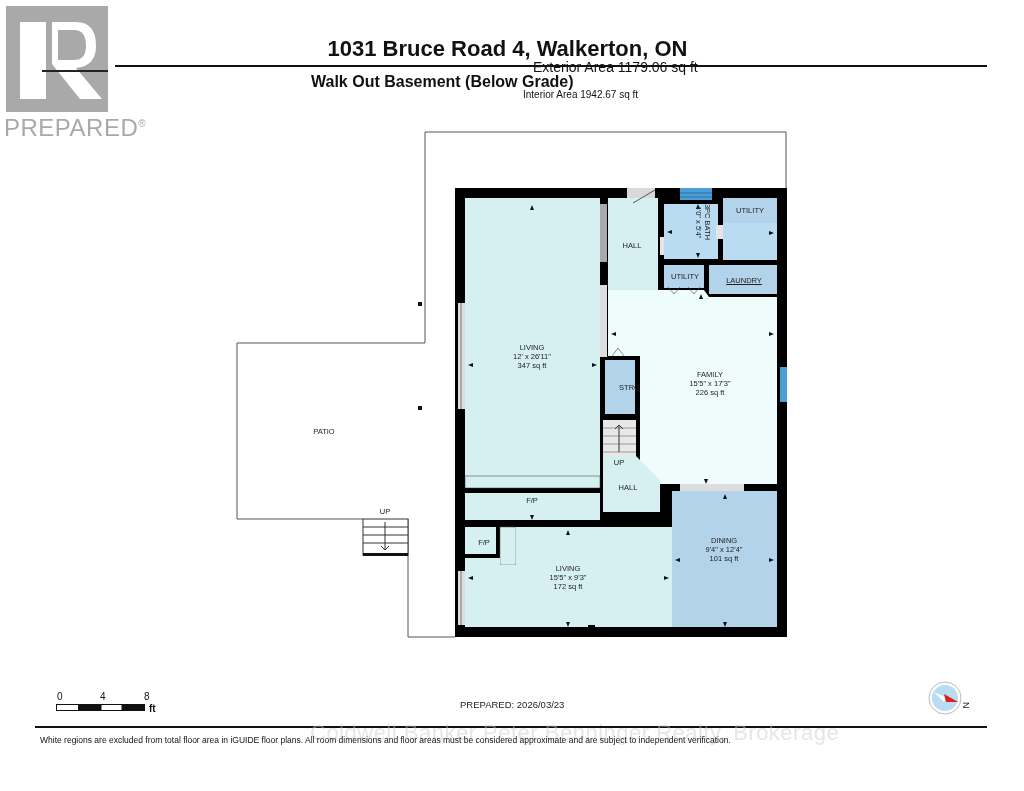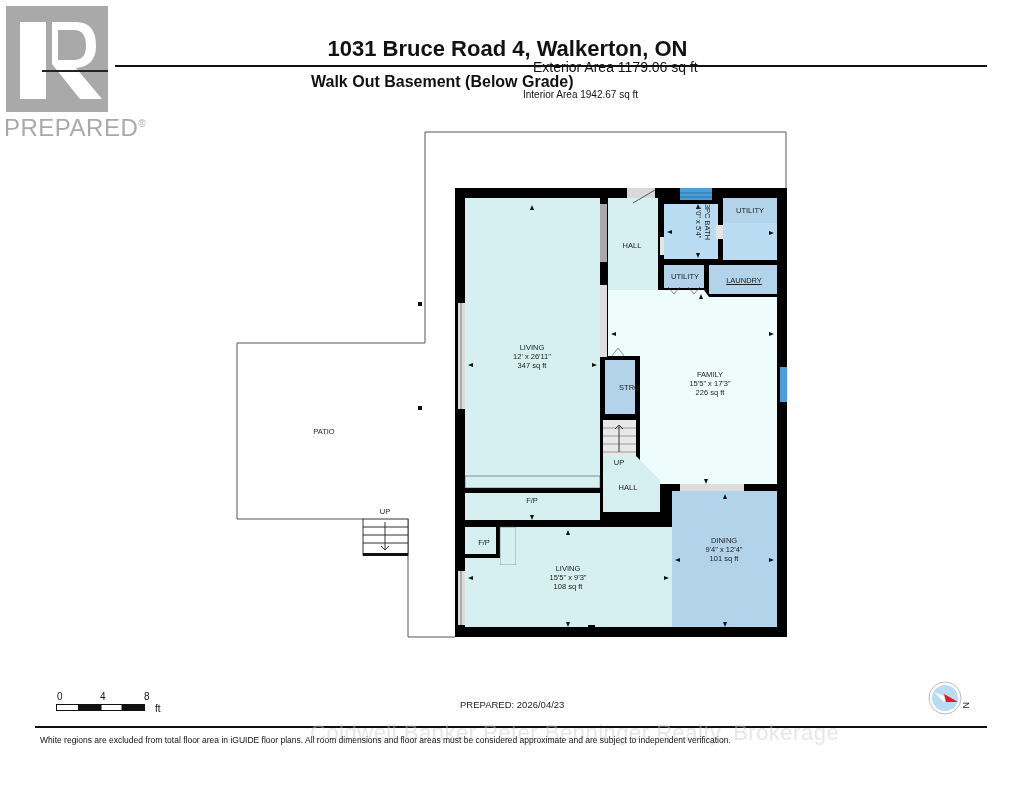--- a/index.html
+++ b/index.html
@@ -137,21 +137,21 @@
   <div>347 sq ft</div>
 </div>
 <div class="room-label" style="left:710px; top:370px;">
   <div>FAMILY</div>
   <div>15'5" x 17'3"</div>
   <div>226 sq ft</div>
 </div>
 <div class="room-label" style="left:568px; top:564px;">
   <div>LIVING</div>
   <div>15'5" x 9'3"</div>
-  <div>108 sq ft</div>
+  <div>172 sq ft</div>
 </div>
 <div class="room-label" style="left:724px; top:536px;">
   <div>DINING</div>
   <div>9'4" x 12'4"</div>
   <div>101 sq ft</div>
 </div>
 <div class="room-label" style="left:703px; top:213px; transform:translateX(-50%) rotate(90deg); transform-origin:center; width:50px;">
   <div>3PC BATH</div>
   <div>4'0" x 5'4"</div>
 </div>
@@ -164,30 +164,30 @@
 <div class="room-label" style="left:532px; top:496px;">F/P</div>
 <div class="room-label" style="left:484px; top:538px;">F/P</div>
 <div class="room-label" style="left:619px; top:458px;">UP</div>
 <div class="room-label" style="left:324px; top:427px;">PATIO</div>
 <div class="room-label" style="left:385px; top:507px;">UP</div>
 
 <div class="abs scale-nums" style="left:0; top:0;">
   <span style="left:57px; top:691px;">0</span>
   <span style="left:100px; top:691px;">4</span>
   <span style="left:144px; top:691px;">8</span>
-  <span style="left:155px; top:703px;">ft</span>
+  <span style="left:149px; top:703px;font-weight:bold;">ft</span>
 </div>
 <svg class="abs" style="left:56px; top:704px;" width="96" height="8">
   <rect x="0.5" y="0.5" width="22" height="6" fill="#fff" stroke="#111"></rect>
   <rect x="22" y="0" width="23" height="7" fill="#111"></rect>
   <rect x="45" y="0.5" width="21" height="6" fill="#fff" stroke="#111"></rect>
   <rect x="66" y="0" width="23" height="7" fill="#111"></rect>
 </svg>
 
-<div class="abs prepared">PREPARED: 2026/04/23</div>
+<div class="abs prepared">PREPARED: 2026/03/23</div>
 
 <svg class="abs" style="left:926px; top:680px;" width="50" height="40">
   <circle cx="19" cy="18" r="16" fill="#fff" stroke="#bbb" stroke-width="1"></circle>
   <circle cx="19" cy="18" r="13" fill="#b9dcf2"></circle>
   <polygon points="8,12 22,18 18,22" fill="#ffffff"></polygon>
   <polygon points="18,14 32,22 20,22" fill="#e01b1b"></polygon>
   <text x="37" y="28" font-size="9" font-family="Liberation Sans, sans-serif" transform="rotate(90 40 25)" fill="#111">N</text>
 </svg>
 
 <div class="abs rule-bot"></div>

